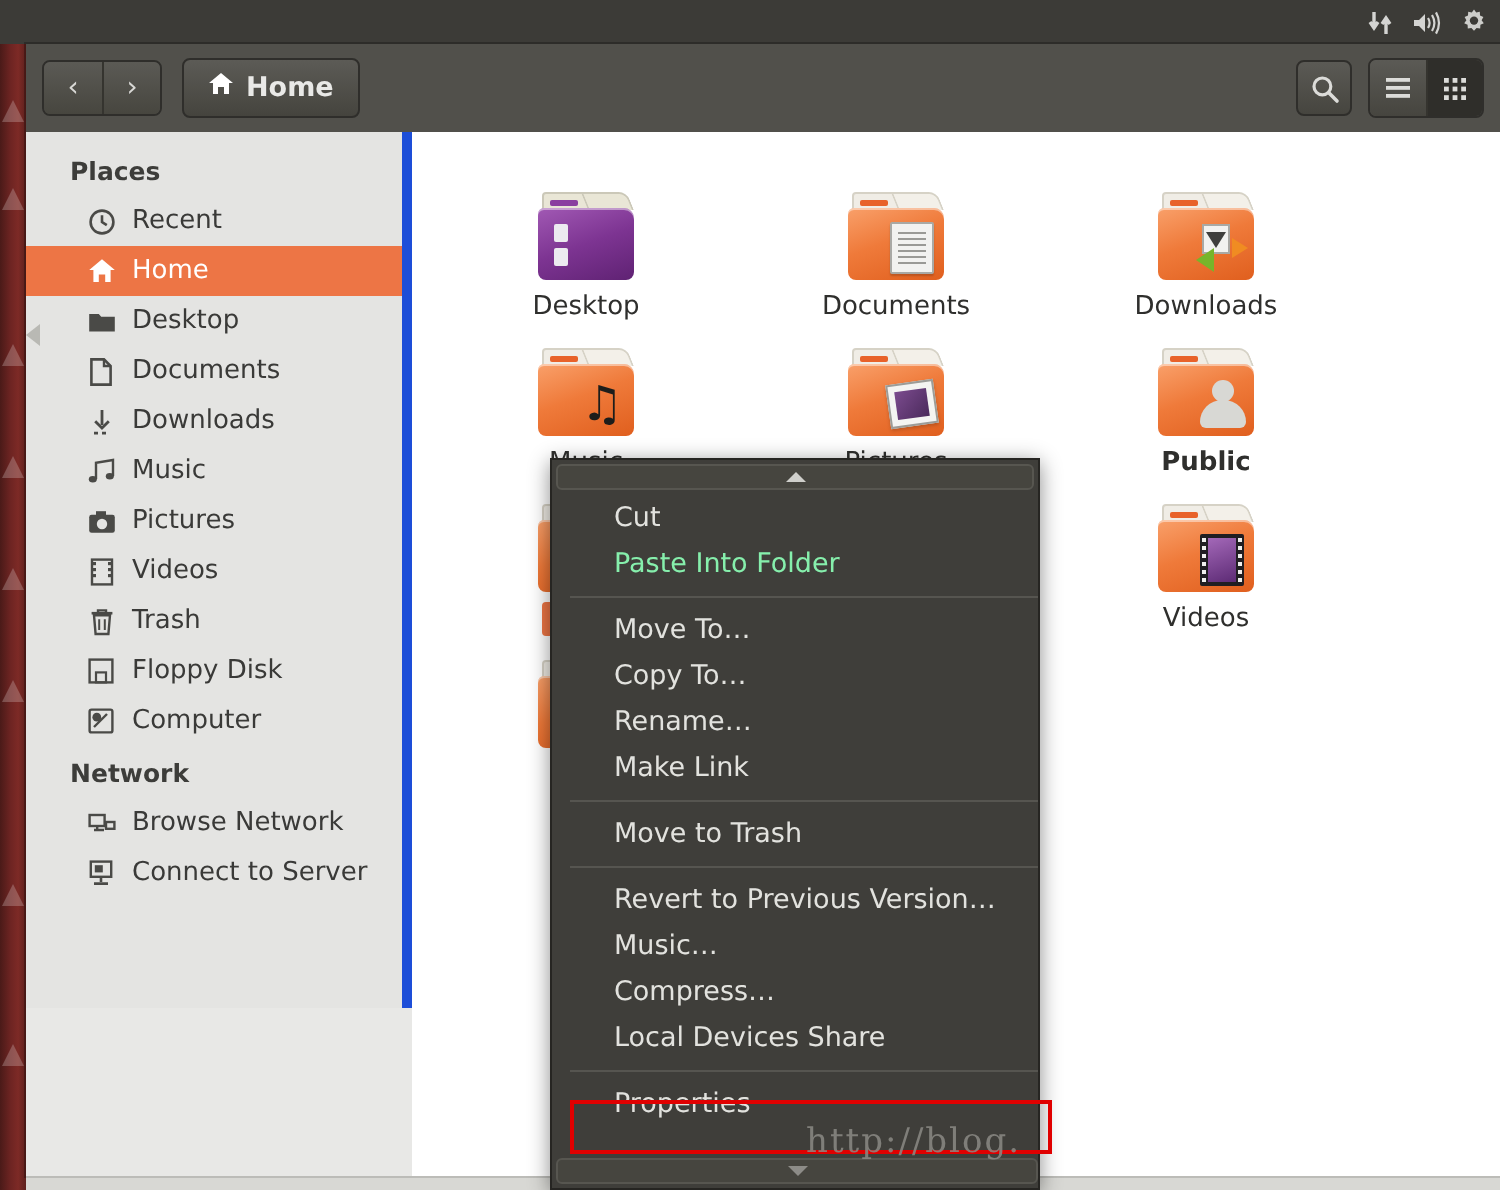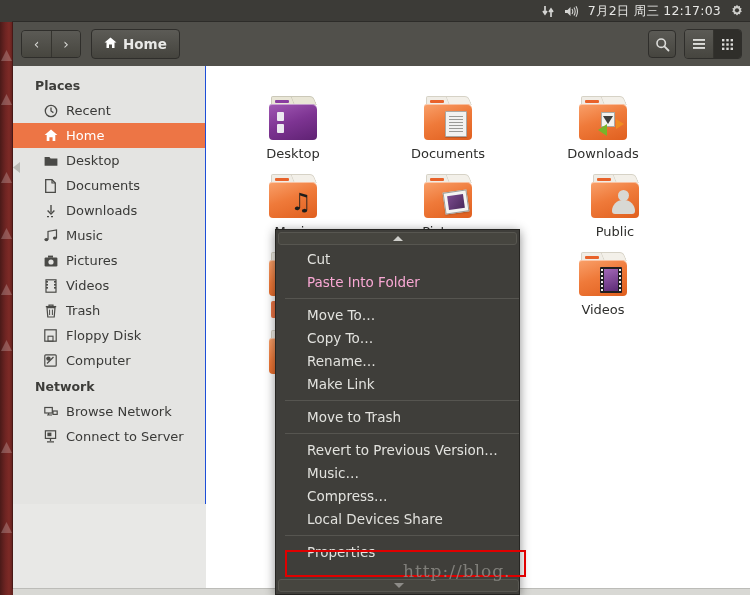--- a/index.html
+++ b/index.html
@@ -102,21 +102,21 @@
     color:#dcdcd9;
   }
   .viewpair{ display:flex; border:1px solid #2f2e2b; border-radius:4px; overflow:hidden; }
   .viewpair .tbtn{ border:none; border-radius:0; }
   .viewpair .tbtn.active{ background:#2f2e2a; }
   .viewpair .tbtn + .tbtn{ border-left:1px solid #35342f; }
 
   
   #sidebar{
     position:absolute; left:0; top:44px; width:193px; height:438px;
-    background:#e4e4e2; border-right:1px solid #1d4ed8;
+    background:#e4e4e2; border-right:5px solid #1d4ed8;
     padding-top:6px; overflow:hidden;
   }
   .sb-head{
     font-size:12.5px; font-weight:bold; color:#3d3d3a;
     padding:6px 0 5px 22px;
   }
   .sb-item{
     height:25px; display:flex; align-items:center; gap:8px;
     padding-left:30px; font-size:13px; color:#3a3a38;
   }
@@ -260,21 +260,21 @@
     border-bottom:5px solid #cfcfcb;
   }
   .ctx-scroll .tri-dn{
     width:0;height:0;border-left:5px solid transparent;border-right:5px solid transparent;
     border-top:5px solid #8d8c88;
   }
   .ctx-item{
     height:23px; display:flex; align-items:center;
     padding-left:31px; font-size:13.5px; color:#e2e2de;
   }
-  .ctx-item.disabled{ color:#f9a8d4; }
+  .ctx-item.disabled{ color:#86efac; }
   .ctx-sep{ height:1px; background:#565550; margin:5px 0 4px 9px; }
   #ctx-bottom{
     position:absolute; left:0; bottom:0; width:245px;
   }
   #props-highlight{
     position:absolute; left:285px; top:550px; width:241px; height:27px;
     border:2px solid #e00000; pointer-events:none;
   }
   #wm{
     position:absolute; left:403px; top:561px;
@@ -307,21 +307,20 @@
       <path d="M1.2 6.2 L3 9 L4.8 6.2 Z" fill="#e0e0de"></path>
       <path d="M7.2 6.8 L9 4 L10.8 6.8 Z" fill="#e0e0de"></path>
     </svg>
   </span>
   <span class="ind">
     <svg width="15" height="13" viewBox="0 0 15 13">
       <path d="M1 5 H3.5 L6.5 2 V11 L3.5 8 H1 Z" fill="#e0e0de"></path>
       <path d="M8 4 Q9.6 6.5 8 9 M10 2.5 Q12.4 6.5 10 10.5 M12 1.2 Q15 6.5 12 11.8" stroke="#e0e0de" stroke-width="1.1" fill="none"></path>
     </svg>
   </span>
-  <span class="clock">7月2日 周三 12:17:03</span>
   <span class="ind">
     <svg width="14" height="14" viewBox="0 0 14 14">
       <path d="M7 0.8 L8.1 2.3 L9.9 1.9 L10 3.8 L11.7 4.5 L10.8 6.1 L11.9 7.6 L10.2 8.4
                L10.1 10.2 L8.3 10 L7 11.4 L5.7 10 L3.9 10.2 L3.8 8.4 L2.1 7.6 L3.2 6.1
                L2.3 4.5 L4 3.8 L4.1 1.9 L5.9 2.3 Z" fill="#d9d9d6"></path>
       <circle cx="7" cy="6.3" r="2.1" fill="#3c3b37"></circle>
     </svg>
   </span>
 </div>
 
@@ -606,21 +605,21 @@
             <div class="flap"></div>
             <div class="body"></div>
           <div class="emb">
               <div class="pic-emb"></div>
             </div>
         </div>
       </div>
       <div class="lbl">Pictures</div>
     </div>
 
-    <div class="file-icon" style="left:348px; top:94px;">
+    <div class="file-icon" style="left:336px; top:94px;font-weight:bold;">
       <div class="glyph">
         <div class="folder">
           <div class="tab"></div>
             <div class="flap"></div>
             <div class="body"></div>
           <div class="emb">
               <div class="pub-emb">
                 <div class="head"></div>
                 <div class="torso"></div>
               </div>

